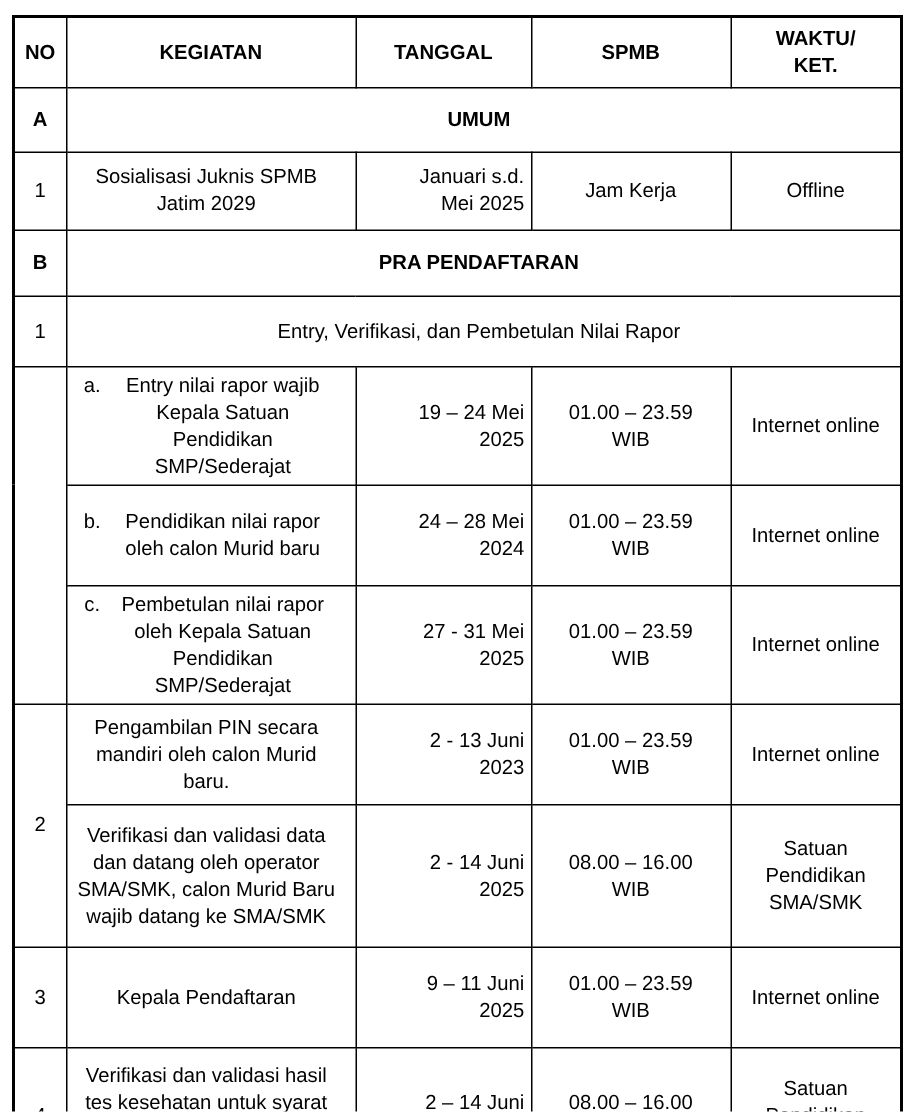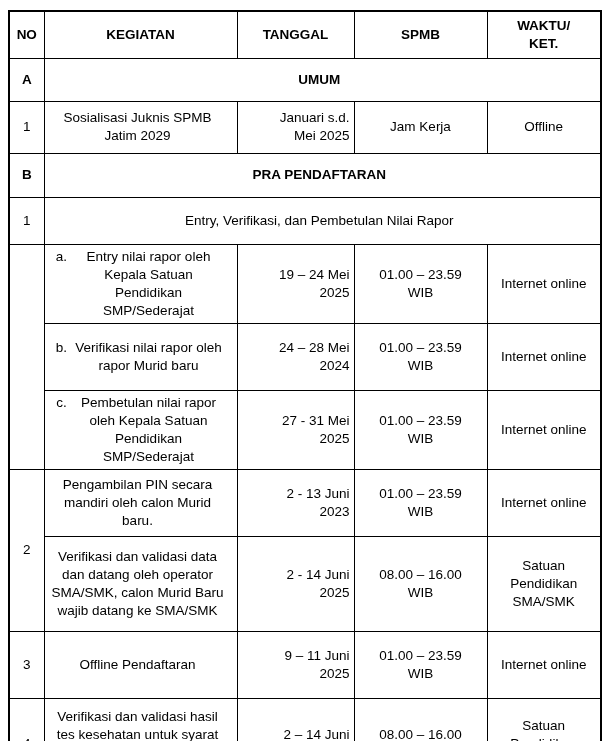--- a/index.html
+++ b/index.html
@@ -111,34 +111,34 @@
     </tr>
     <tr style="height:47px">
       <td class="no">1</td>
       <td class="keg" colspan="4">Entry, Verifikasi, dan Pembetulan Nilai Rapor</td>
     </tr>
     <tr style="height:77px">
       <td class="no" rowspan="3"></td>
       <td class="keg">
           <div class="subitem">
             <span class="marker">a.</span>
-            <div class="subtext">Entry nilai rapor oleh Kepala Satuan Pendidikan SMP/Sederajat</div>
+            <div class="subtext">Entry nilai rapor wajib Kepala Satuan Pendidikan SMP/Sederajat</div>
           </div>
         </td>
       <td class="tgl">19 – 24 Mei
 2025</td>
       <td class="ctr">01.00 – 23.59
 WIB</td>
       <td class="ctr">Internet online</td>
     </tr>
     <tr style="height:48px">
       <td class="keg">
           <div class="subitem">
             <span class="marker">b.</span>
-            <div class="subtext">Verifikasi nilai rapor oleh rapor Murid baru</div>
+            <div class="subtext">Pendidikan nilai rapor oleh calon Murid baru</div>
           </div>
         </td>
       <td class="tgl">24 – 28 Mei
 2024</td>
       <td class="ctr">01.00 – 23.59
 WIB</td>
       <td class="ctr">Internet online</td>
     </tr>
     <tr style="height:74px">
       <td class="keg">
@@ -167,21 +167,21 @@
       <td class="tgl">2 - 14 Juni
 2025</td>
       <td class="ctr">08.00 – 16.00
 WIB</td>
       <td class="ctr">Satuan
 Pendidikan
 SMA/SMK</td>
     </tr>
     <tr style="height:47px">
       <td class="no">3</td>
-      <td class="keg">Offline Pendaftaran</td>
+      <td class="keg">Kepala Pendaftaran</td>
       <td class="tgl">9 – 11 Juni
 2025</td>
       <td class="ctr">01.00 – 23.59
 WIB</td>
       <td class="ctr">Internet online</td>
     </tr>
     <tr style="height:93px">
       <td class="no">4</td>
       <td class="keg">Verifikasi dan validasi hasil tes kesehatan untuk syarat pendaftaran SMK pada konsentrasi keahlian tertentu</td>
       <td class="tgl">2 – 14 Juni

